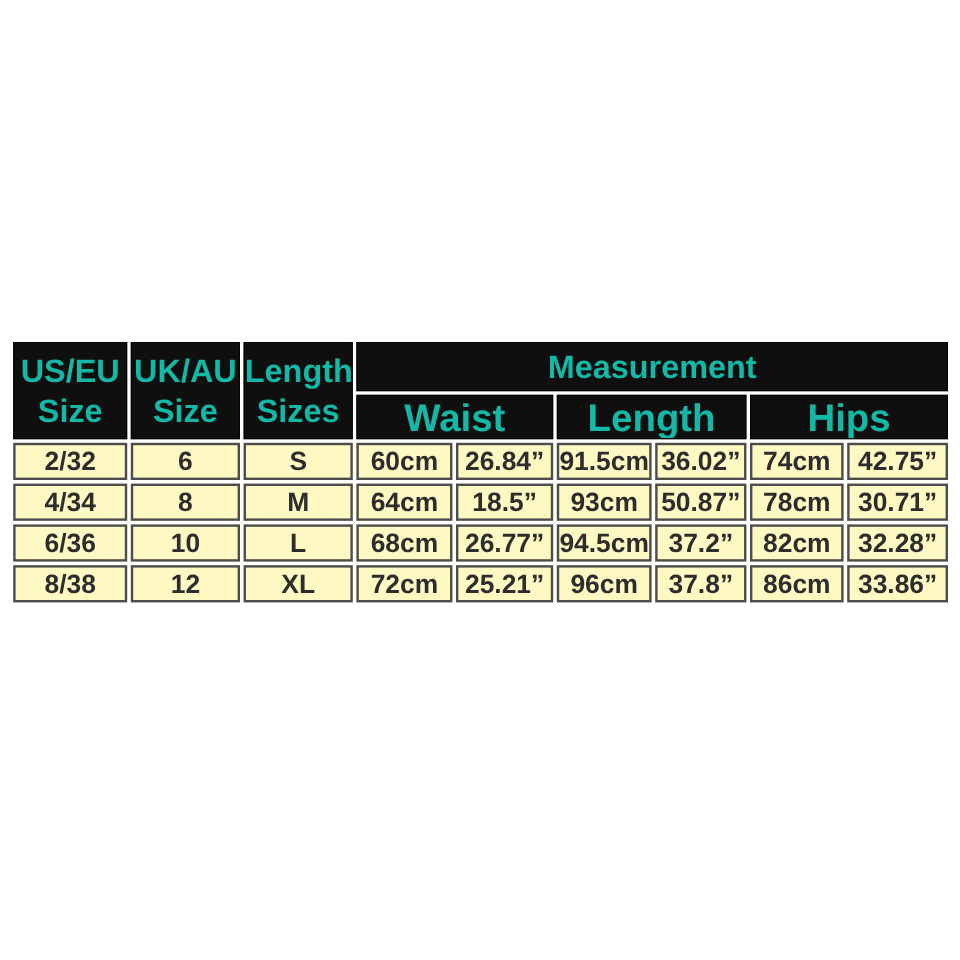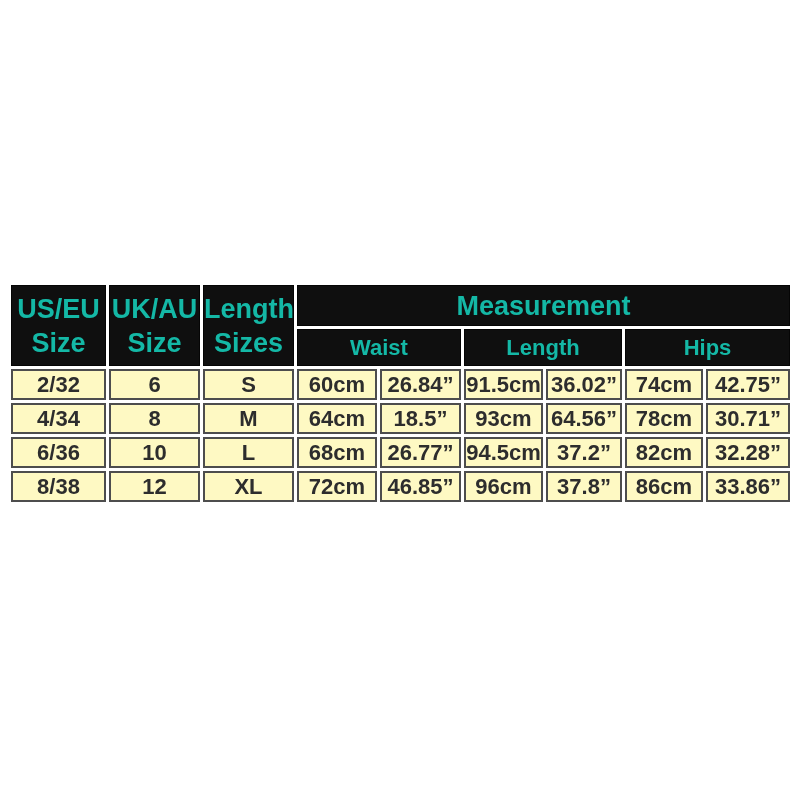--- a/index.html
+++ b/index.html
@@ -41,21 +41,21 @@
     color: #14b8a6;
     border: 1px solid #050505;
     font-size: 27px;
     line-height: 34px;
   }
   th.hdr.top {
     height: 39px;
   }
   th.hdr.sub {
     height: 35px;
-    font-size: 22px;
+    font-size: 32px;
   }
   td.cell {
     background: #fef9c3;
     color: #2d2d2d;
     border: 2px solid #4d4d4d;
     font-size: 22px;
     height: 27px;
   }
 </style>
 </head>
@@ -109,41 +109,41 @@
           <td class="cell">74cm</td>
           <td class="cell">42.75”</td>
         </tr>
         <tr>
           <td class="cell">4/34</td>
           <td class="cell">8</td>
           <td class="cell">M</td>
           <td class="cell">64cm</td>
           <td class="cell">18.5”</td>
           <td class="cell">93cm</td>
-          <td class="cell">64.56”</td>
+          <td class="cell">50.87”</td>
           <td class="cell">78cm</td>
           <td class="cell">30.71”</td>
         </tr>
         <tr>
           <td class="cell">6/36</td>
           <td class="cell">10</td>
           <td class="cell">L</td>
           <td class="cell">68cm</td>
           <td class="cell">26.77”</td>
           <td class="cell">94.5cm</td>
           <td class="cell">37.2”</td>
           <td class="cell">82cm</td>
           <td class="cell">32.28”</td>
         </tr>
         <tr>
           <td class="cell">8/38</td>
           <td class="cell">12</td>
           <td class="cell">XL</td>
           <td class="cell">72cm</td>
-          <td class="cell">46.85”</td>
+          <td class="cell">25.21”</td>
           <td class="cell">96cm</td>
           <td class="cell">37.8”</td>
           <td class="cell">86cm</td>
           <td class="cell">33.86”</td>
         </tr>
       </tbody>
     </table>
   </div>
 </div>
 

